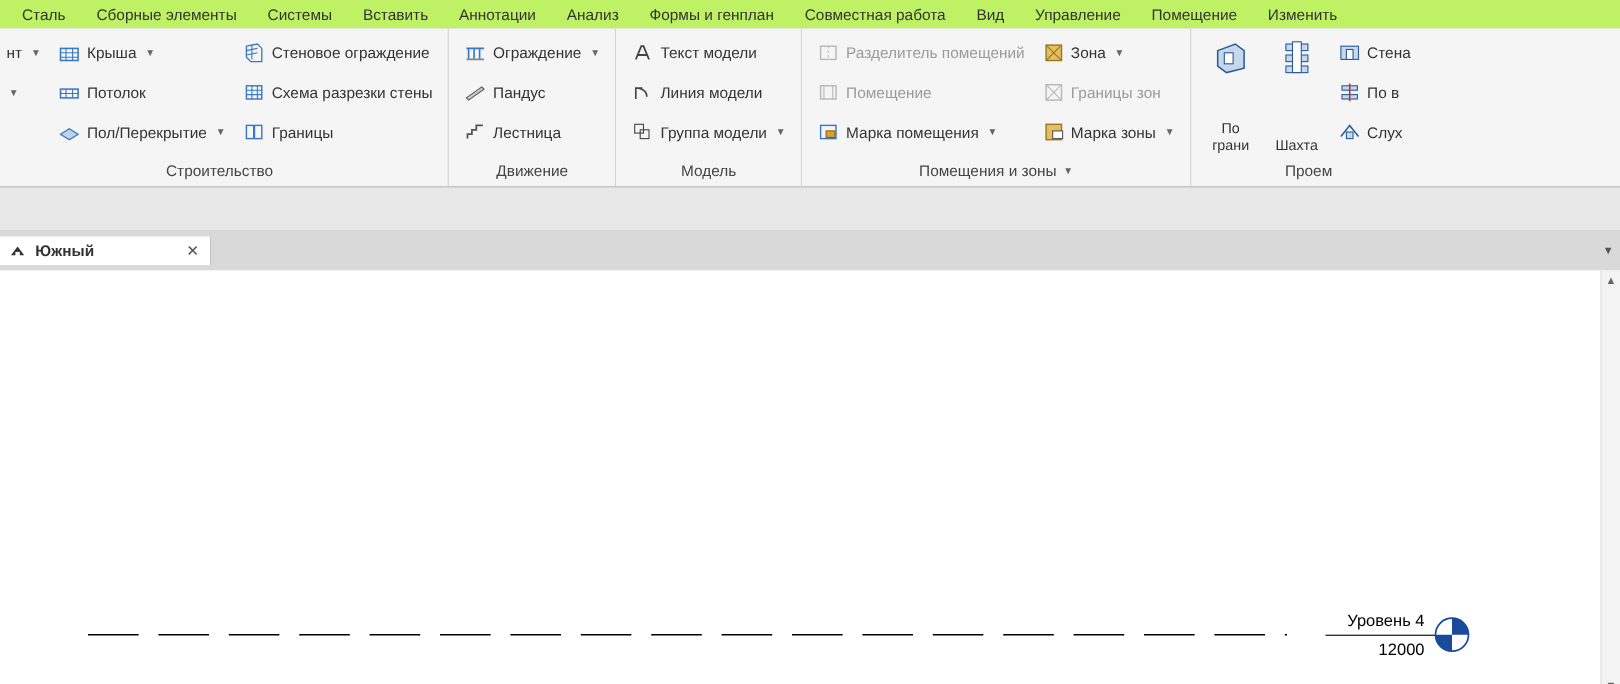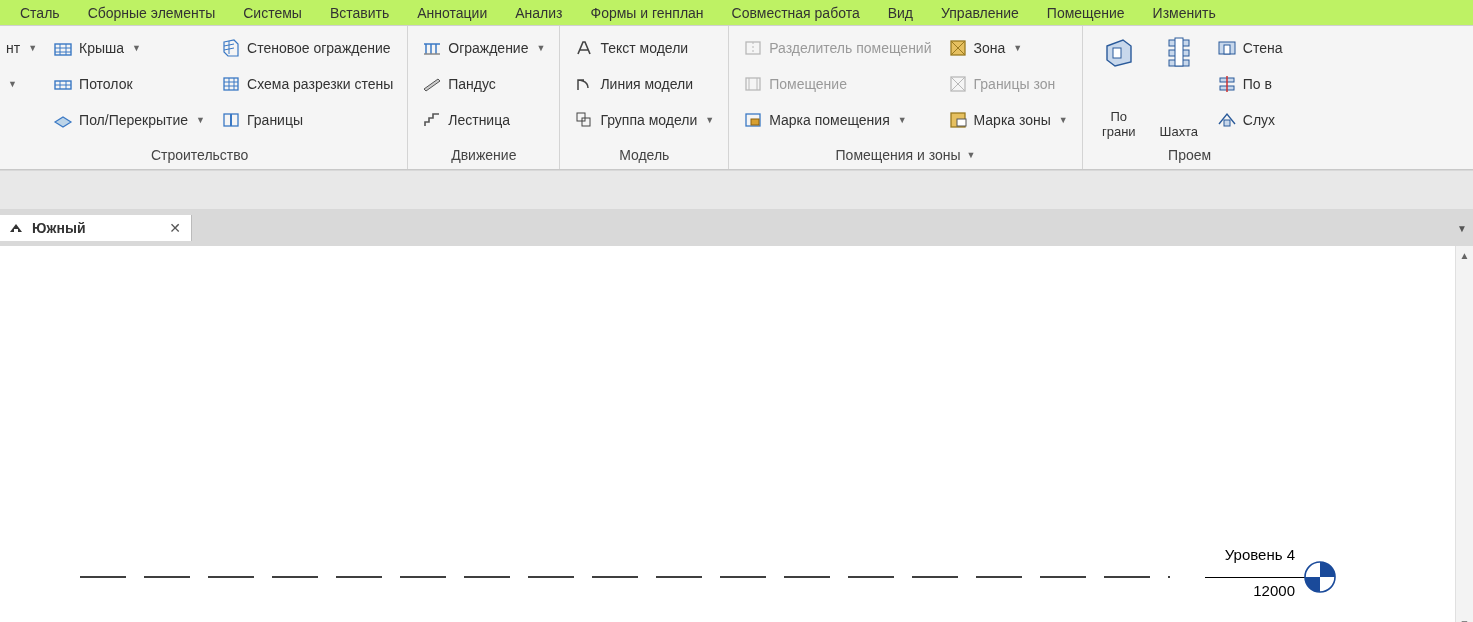--- a/index.html
+++ b/index.html
@@ -27,21 +27,21 @@
   .view-tab { display:flex; align-items:center; gap:8px; background:#fff; height:26px; padding:0 10px 0 8px; width:192px; border-right:1px solid #bbb; font-size:14px;}
   .view-tab b { font-weight:600; }
   .close-x { margin-left:auto; cursor:pointer; color:#555; font-size:14px;}
   .view-tabs .mini-dd { margin-left:auto; margin-right:6px; color:#555; cursor:pointer; font-size:10px;}
 
   .canvas-wrap { position:relative; background:#fff; height: calc(622px - 26px - 144px - 40px - 26px); }
   .canvas { position:absolute; inset:0 18px 0 0; background:#fff;}
   .scrollbar-v { position:absolute; right:0; top:0; bottom:0; width:18px; background:#f3f3f3; border-left:1px solid #e0e0e0;}
   .scroll-up, .scroll-down { height:18px; display:flex; align-items:center; justify-content:center; color:#666; font-size:10px; cursor:pointer;}
   .scroll-down { position:absolute; bottom:0; left:0; right:0;}
-  .level-label { position:absolute; right:160px; top:300px; font-size:15px; color:#000; text-align:right;}
+  .level-label { position:absolute; right:160px; top:310px; font-size:15px; color:#000; text-align:right;}
   .level-elev { position:absolute; right:160px; top:336px; font-size:15px; color:#000; text-align:center;}
   .level-rule { position:absolute; right:150px; top:331px; width:100px; border-top:1.4px solid #000;}
   .level-head { position:absolute; right:118px; top:314px; width:34px; height:34px;}
 </style>
 </head>
 <body>
 
 <div class="tabs">
   <div class="tab">Сталь</div>
   <div class="tab">Сборные элементы</div>

